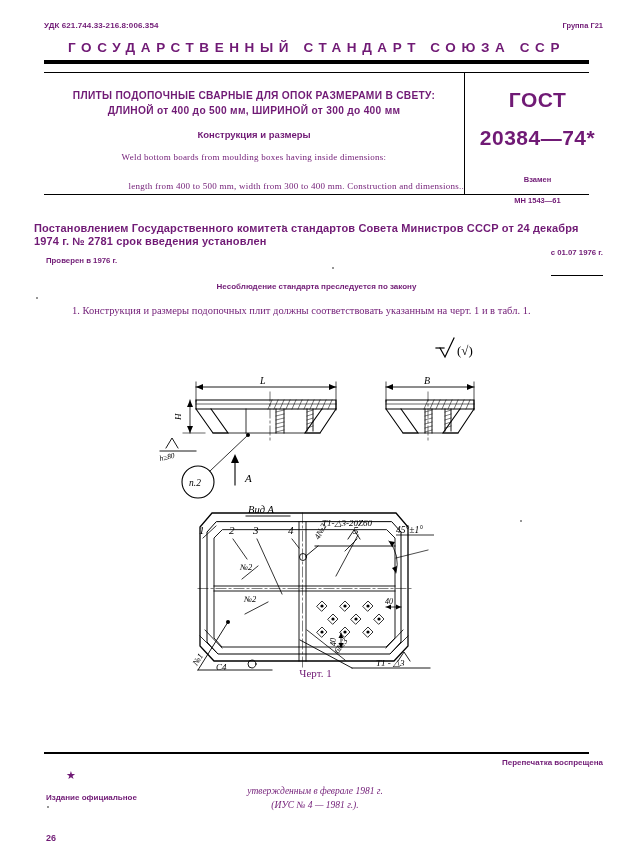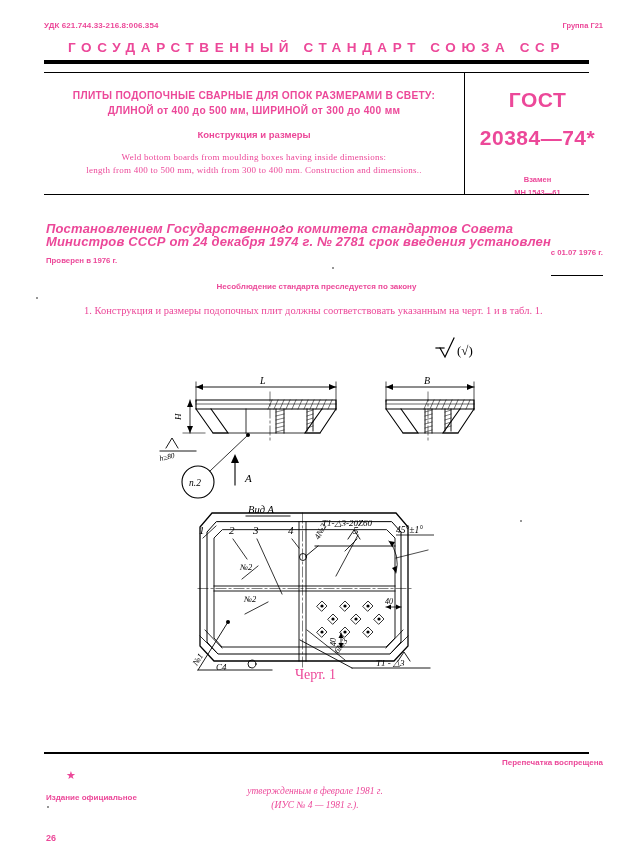--- a/index.html
+++ b/index.html
@@ -6,21 +6,21 @@
     margin: 0;
     padding: 0;
     background: #ffffff;
   }
   .page {
     position: relative;
     width: 631px;
     height: 867px;
     background: #ffffff;
     font-family: "Liberation Serif", serif;
-    color: #ec4899;
+    color: #701a75;
     overflow: hidden;
   }
 
   
   .udk {
     position: absolute;
     left: 44px;
     top: 21px;
     font-family: "Liberation Sans", sans-serif;
     font-weight: bold;
@@ -115,43 +115,42 @@
   .vzamen {
     font-family: "Liberation Sans", sans-serif;
     font-weight: bold;
     font-size: 7.5px;
     margin-top: 25px;
   }
   .vzamen-num {
     font-family: "Liberation Sans", sans-serif;
     font-weight: bold;
     font-size: 7.5px;
-    margin-top: 4px;
+    margin-top: 12px;
   }
   .vline {
     position: absolute;
     left: 464px;
     top: 72px;
     width: 1px;
     height: 122px;
     background: #000;
   }
 
   
   .decree {
     position: absolute;
-    left: 46px;
+    left: 34px;
     top: 222px;
     width: 545px;
     font-family: "Liberation Sans", sans-serif;
     font-weight: bold;
-    font-size: 13px;
+    font-size: 11px;
     line-height: 13px;
     letter-spacing: 0.15px;
-    font-style: italic;
   }
   .checked {
     position: absolute;
     left: 46px;
     top: 256px;
     font-family: "Liberation Sans", sans-serif;
     font-weight: bold;
     font-size: 7.8px;
   }
   .srok {
@@ -171,21 +170,21 @@
     width: 545px;
     text-align: center;
     font-family: "Liberation Sans", sans-serif;
     font-weight: bold;
     font-size: 8px;
   }
 
   
   .clause {
     position: absolute;
-    left: 56px;
+    left: 44px;
     top: 303px;
     width: 545px;
     font-family: "Liberation Serif", serif;
     font-size: 10.5px;
     line-height: 16px;
     text-align: justify;
   }
   .clause .ind { padding-left: 28px; }
 
   
@@ -265,21 +264,21 @@
   <div class="group">Группа Г21</div>
   <div class="gos-title">ГОСУДАРСТВЕННЫЙ СТАНДАРТ СОЮЗА ССР</div>
   <div class="rule-thick"></div>
   <div class="rule-thin" style="top:72px;"></div>
 
   <div class="titleblock">
     <div class="t-main">ПЛИТЫ ПОДОПОЧНЫЕ СВАРНЫЕ  ДЛЯ ОПОК РАЗМЕРАМИ В СВЕТУ:</div>
     <div class="t-main">ДЛИНОЙ от 400 до 500 мм, ШИРИНОЙ от 300 до 400 мм</div>
     <div class="t-sub">Конструкция и размеры</div>
     <div class="t-en">Weld bottom boards from moulding boxes having inside dimensions:</div>
-    <div class="t-en" style="margin-top:0;">length from 400 to 500 mm, width from 300 to 400 mm. Construction and dimensions..</div>
+    <div class="t-en" style="margin-top:16px;text-align:right;">length from 400 to 500 mm, width from 300 to 400 mm. Construction and dimensions..</div>
   </div>
 
   <div class="vline"></div>
 
   <div class="gost-box">
     <div class="gost-word">ГОСТ</div>
     <div class="gost-num">20384—74*</div>
     <div class="vzamen">Взамен</div>
     <div class="vzamen-num">МН 1543—61</div>
   </div>
@@ -569,21 +568,21 @@
         <text x="197" y="336" font-size="8.5" font-style="italic" transform="rotate(-58 197,336)">№1</text>
         <text x="216" y="340" font-size="9" font-style="italic">С4</text>
 
         <text x="338" y="324" font-size="8.5" font-style="italic" transform="rotate(-52 338,324)">6№3</text>
         <text x="376" y="336" font-size="9" font-style="italic">Т1 - △3</text>
       </g>
     </svg>
 
     
     <div style="position:absolute; left:0; top:337px; width:631px; text-align:center;
-                font-family:'Liberation Serif',serif; font-size:14px;">Черт. 1</div>
+                font-family:'Liberation Serif',serif; font-size:11px;">Черт. 1</div>
   </div>
 
   <div class="foot-rule"></div>
   <div class="foot-left">Издание официальное</div>
   <div class="foot-right">Перепечатка воспрещена</div>
   <div class="foot-star">★</div>
   <div class="foot-note">
     <div>утвержденным в февpaле 1981 г.</div>
     <div>(ИУС № 4 — 1981 г.).</div>
   </div>

